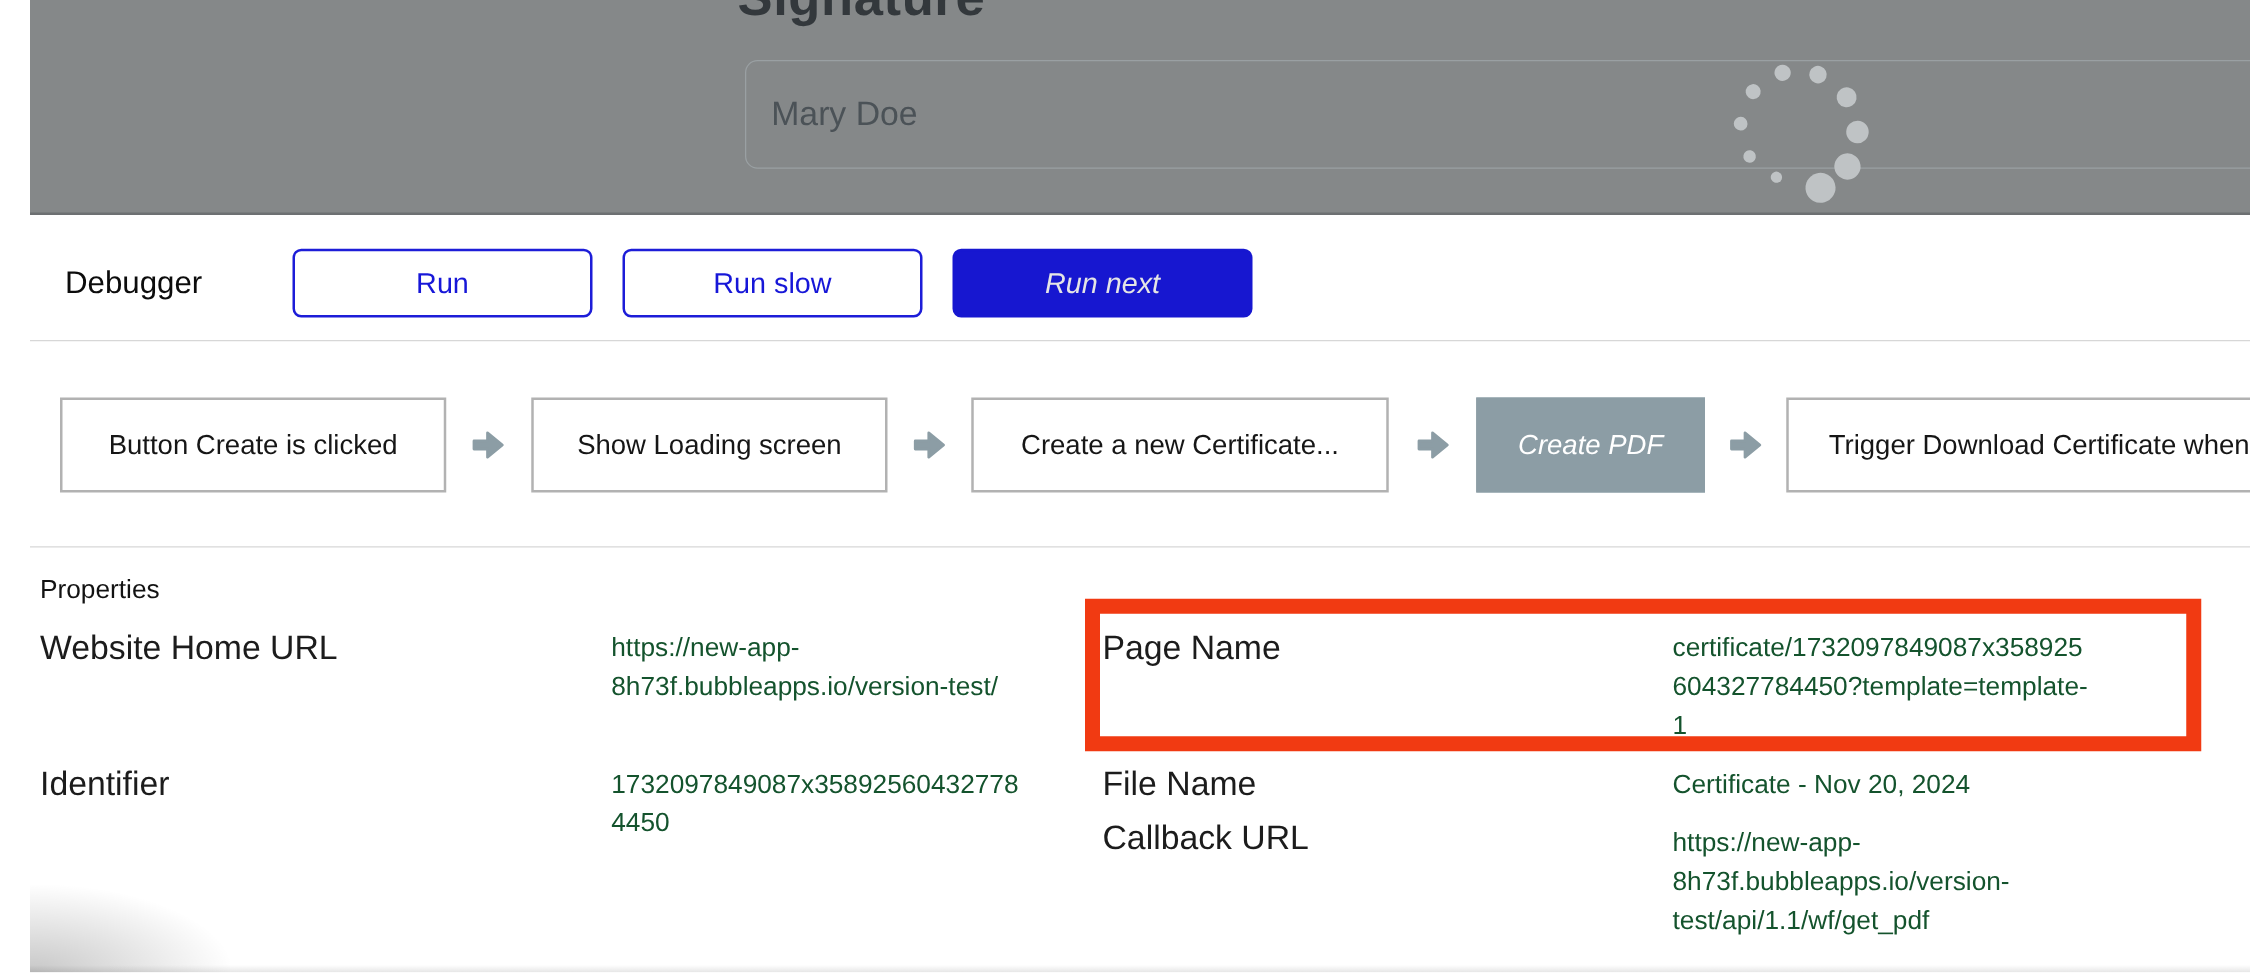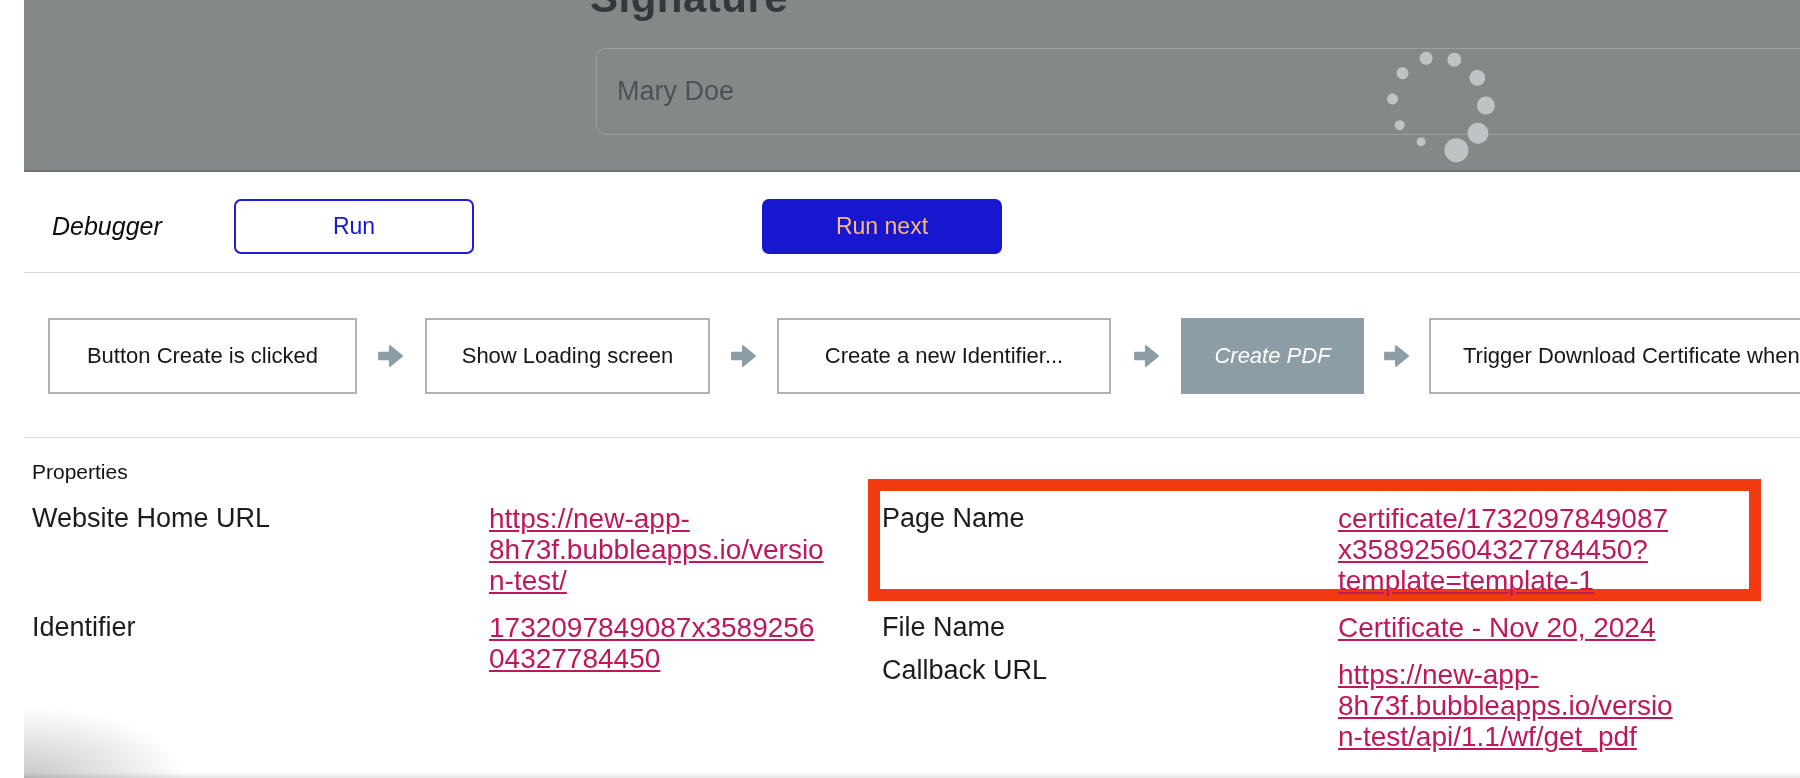--- a/index.html
+++ b/index.html
@@ -26,49 +26,49 @@
   .sig-input::placeholder { color:#4b5257; }
 
   
   .spinner { position:absolute; left:1408px; top:95px; width:0; height:0; }
   .spinner .dot {
     position:absolute; background:#bfc3c5; border-radius:50%;
     left:0; top:0; transform-origin:center;
   }
 
   
-  .debugger-label { position:absolute; left:28px; top:212px; font-size:25px; color:#0c0c0c;font-style:italic; }
+  .debugger-label { position:absolute; left:28px; top:212px; font-size:25px; color:#0c0c0c; }
   .btn {
     position:absolute; top:199px; width:240px; height:55px; border-radius:7px;
     font-size:23px; display:flex; align-items:center; justify-content:center;
     box-sizing:border-box; cursor:pointer; user-select:none;
   }
   .btn-outline { background:#ffffff; border:2px solid #1d1dd8; color:#1717d8; }
-  .btn-solid   { background:#1717d0; border:2px solid #1717d0; color:#fdba74; }
+  .btn-solid   { background:#1717d0; border:2px solid #1717d0; color:#e5e5e5;font-style:italic; }
   .divider { position:absolute; left:0; width:100%; height:1px; background:#d7d7d7; }
 
   
   .step {
     position:absolute; top:318px; height:76px; background:#fff;
     border:2px solid #b2b2b2; box-sizing:border-box; color:#161616;
     font-size:22px; display:flex; align-items:center; justify-content:center;
     white-space:nowrap; cursor:pointer;
   }
   .step.active { background:#8c9da5; border-color:#8c9da5; color:#ffffff;font-style:italic; }
   .step.cut { justify-content:flex-start; padding-left:32px; }
   .arrow { position:absolute; top:343px; width:28px; height:26px; }
 
   
   .props-heading { position:absolute; left:8px; top:460px; font-size:21px; font-weight:normal; color:#121212; }
   .prop-label {
     position:absolute; font-size:27px; color:#1c1c1c; line-height:31px; white-space:nowrap;
   }
   .prop-value {
-    position:absolute; font-size:28px; color:#be185d; line-height:31px;
-    width:335px; overflow-wrap:break-word; word-wrap:break-word; cursor:pointer;text-decoration:underline;
+    position:absolute; font-size:21px; color:#14532d; line-height:31px;
+    width:335px; overflow-wrap:break-word; word-wrap:break-word; cursor:pointer;
   }
   .highlight-box {
     position:absolute; left:844px; top:479px; width:893px; height:122px;
     border:12px solid #f13a12; box-sizing:border-box; pointer-events:none;
   }
 
   .corner-shade {
     position:absolute; left:0; bottom:0; width:160px; height:70px;
     background:radial-gradient(ellipse at bottom left, rgba(0,0,0,.22), rgba(0,0,0,0) 72%);
     pointer-events:none;
@@ -95,33 +95,34 @@
       <div class="dot" style="width:14px;height:14px;transform:rotate(20deg)  translateY(-45px)"></div>
       <div class="dot" style="width:16px;height:16px;transform:rotate(56deg)  translateY(-45px)"></div>
       <div class="dot" style="width:18px;height:18px;transform:rotate(92deg)  translateY(-45px)"></div>
       <div class="dot" style="width:21px;height:21px;transform:rotate(128deg) translateY(-45px)"></div>
       <div class="dot" style="width:24px;height:24px;transform:rotate(164deg) translateY(-45px)"></div>
     </div>
   </div>
 
   <div class="debugger-label">Debugger</div>
   <div class="btn btn-outline" style="left:210px">Run</div>
+  <div class="btn btn-outline" style="left:474px">Run slow</div>
   <div class="btn btn-solid" style="left:738px">Run next</div>
 
   <div class="divider" style="top:272px"></div>
 
   <div class="step" style="left:24px;width:309px">Button Create is clicked</div>
   <svg class="arrow" style="left:352px" viewBox="0 0 24 24">
     <path d="M2 9 H12 V3 L23 12 L12 21 V15 H2 Z" fill="#8c9da5" stroke="#8c9da5" stroke-width="2" stroke-linejoin="round"></path>
   </svg>
   <div class="step" style="left:401px;width:285px">Show Loading screen</div>
   <svg class="arrow" style="left:705px" viewBox="0 0 24 24">
     <path d="M2 9 H12 V3 L23 12 L12 21 V15 H2 Z" fill="#8c9da5" stroke="#8c9da5" stroke-width="2" stroke-linejoin="round"></path>
   </svg>
-  <div class="step" style="left:753px;width:334px">Create a new Identifier...</div>
+  <div class="step" style="left:753px;width:334px">Create a new Certificate...</div>
   <svg class="arrow" style="left:1108px" viewBox="0 0 24 24">
     <path d="M2 9 H12 V3 L23 12 L12 21 V15 H2 Z" fill="#8c9da5" stroke="#8c9da5" stroke-width="2" stroke-linejoin="round"></path>
   </svg>
   <div class="step active" style="left:1157px;width:183px">Create PDF</div>
   <svg class="arrow" style="left:1358px" viewBox="0 0 24 24">
     <path d="M2 9 H12 V3 L23 12 L12 21 V15 H2 Z" fill="#8c9da5" stroke="#8c9da5" stroke-width="2" stroke-linejoin="round"></path>
   </svg>
   <div class="step cut" style="left:1405px;width:640px">Trigger Download Certificate when</div>
 
   <div class="divider" style="top:437px"></div>

